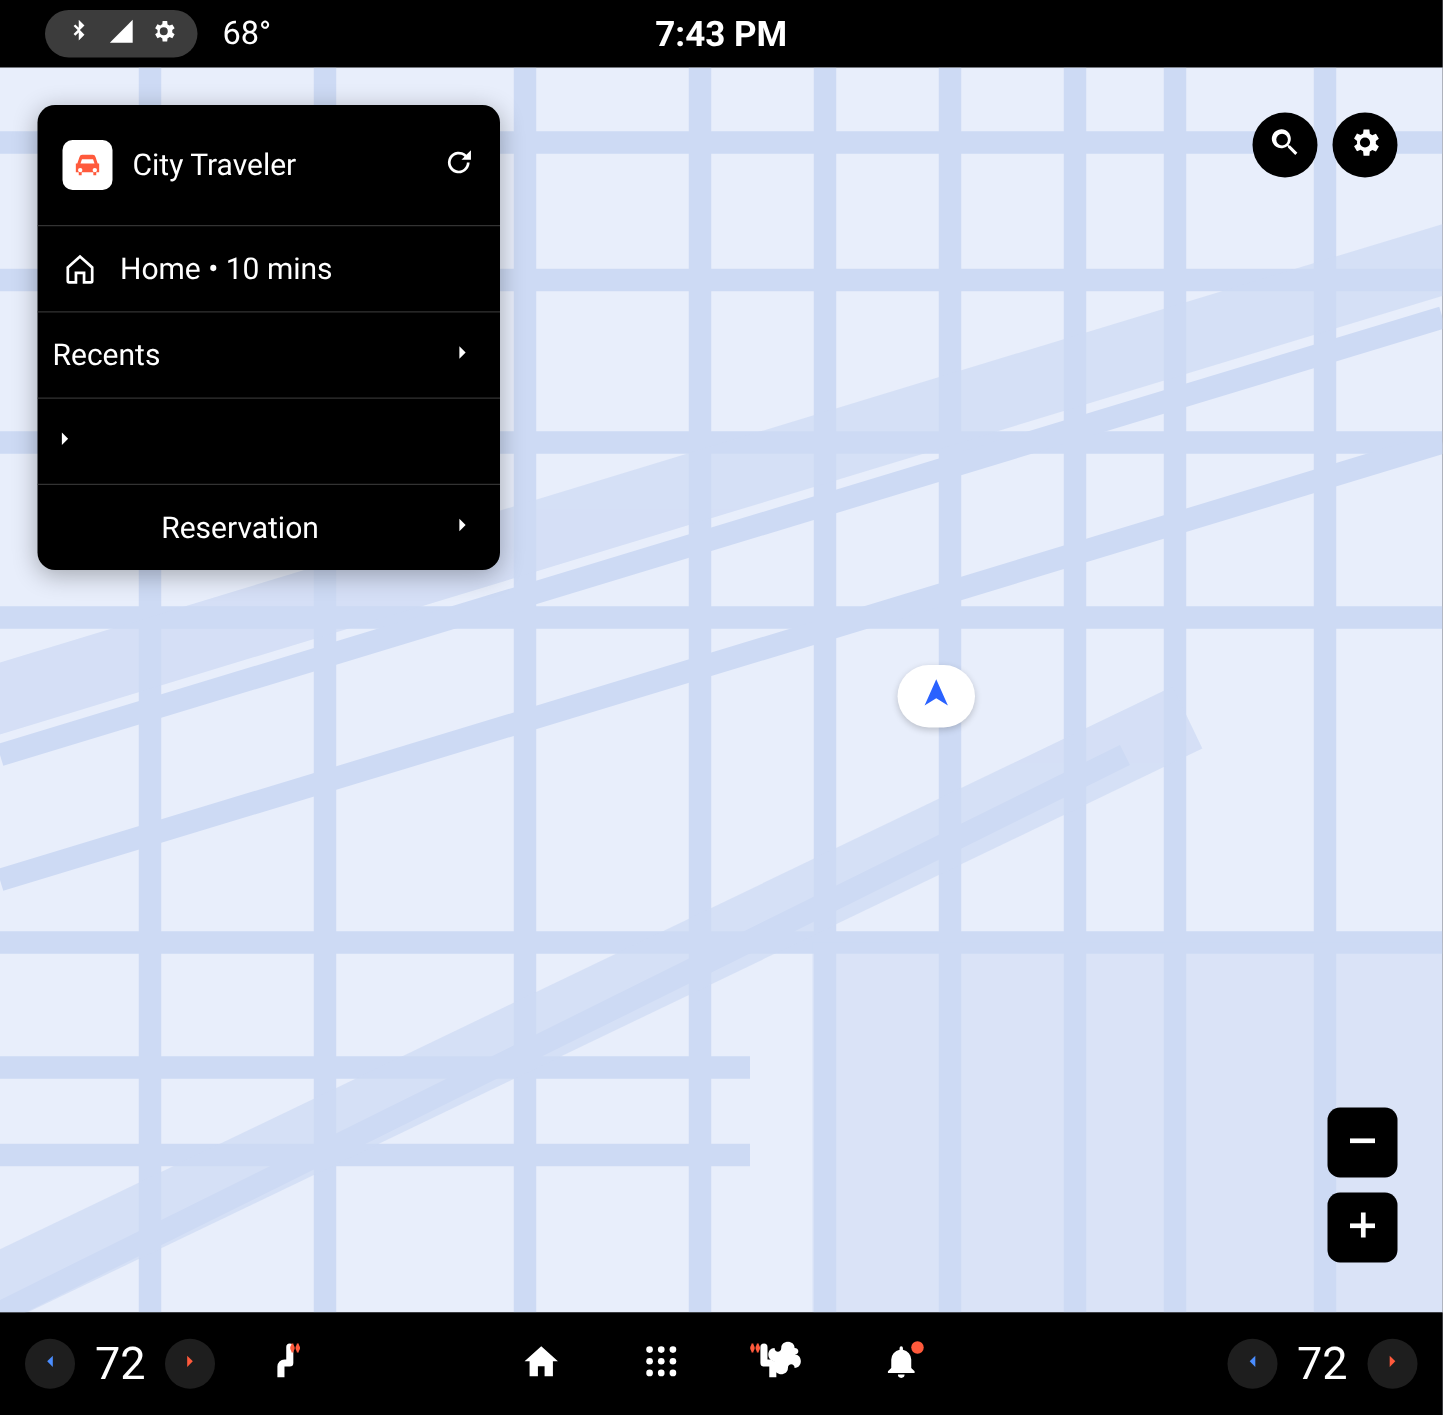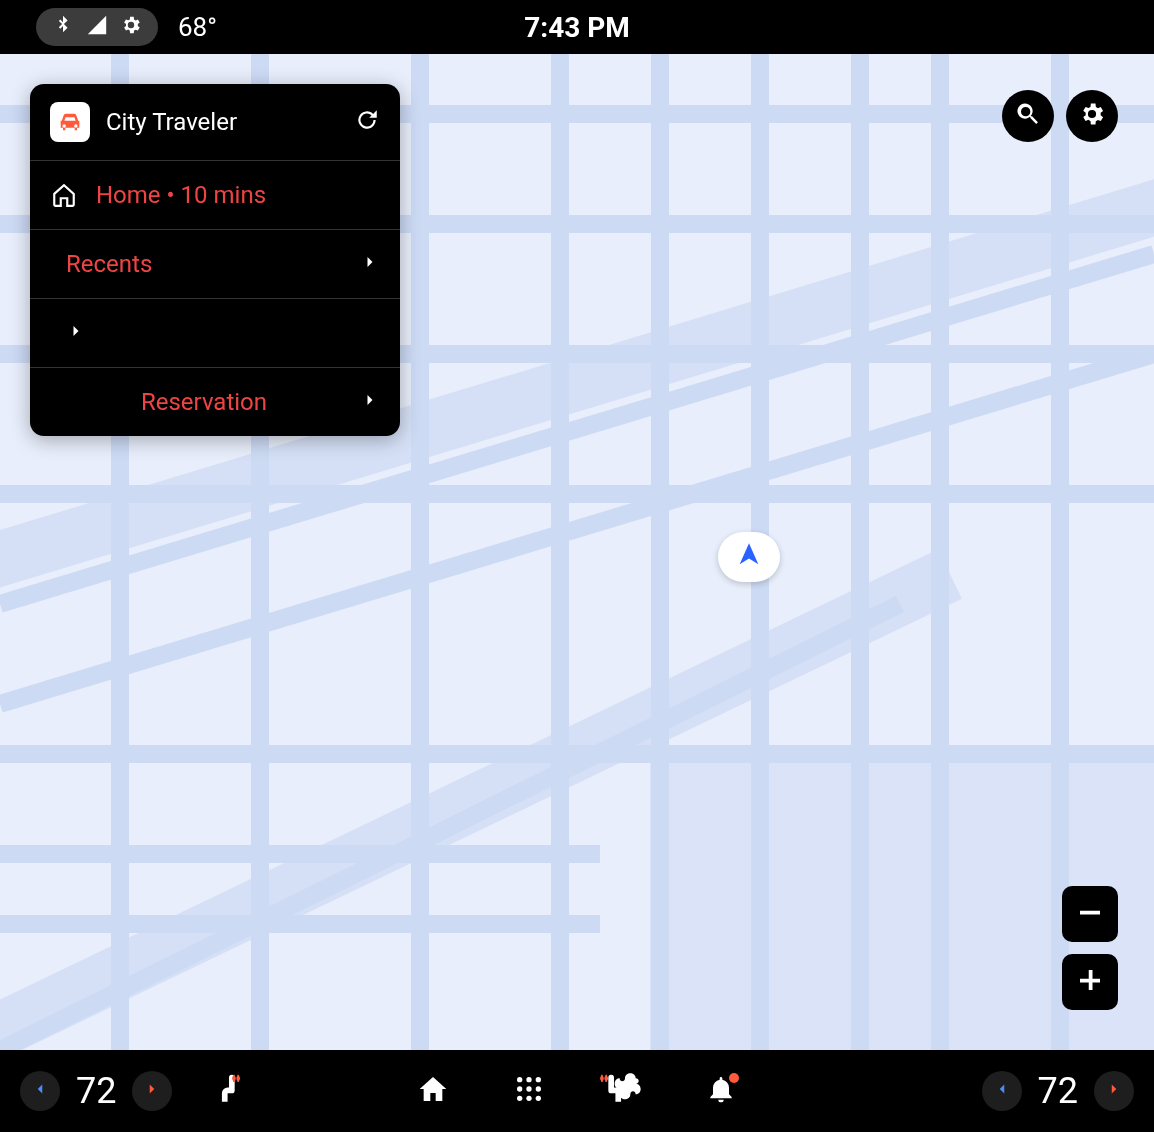--- a/index.html
+++ b/index.html
@@ -11,32 +11,32 @@
   .status-pill svg { width: 22px; height: 22px; fill: #fff; }
   .status-temp { margin-left: 20px; font-size: 26px; font-weight: 400; }
   .status-clock { position: absolute; left: 50%; transform: translateX(-50%); font-size: 28px; font-weight: 700; }
 
   
   .map { position: absolute; top: 54px; left: 0; right: 0; bottom: 82px; background: #e8eefb; overflow: hidden; }
   .map svg.roads { position: absolute; top: 0; left: 0; width: 100%; height: 100%; }
 
   
   .panel { position: absolute; top: 30px; left: 30px; width: 370px; background: #000; border-radius: 14px; overflow: hidden; box-shadow: 0 4px 20px rgba(0,0,0,.3); }
-  .panel-header { display: flex; align-items: center; gap: 16px; padding: 18px 20px; border-bottom: 1px solid #333; }
+  .panel-header { display: flex; align-items: center; gap: 16px; padding: 28px 20px; border-bottom: 1px solid #333; }
   .panel-header .app-ico { width: 40px; height: 40px; background: #fff; border-radius: 8px; display: flex; align-items: center; justify-content: center; }
   .panel-header .app-ico svg { width: 28px; height: 28px; fill: #ff5a3c; }
   .panel-header .app-title { color: #fff; font-size: 24px; flex: 1; }
   .panel-header .refresh svg { width: 26px; height: 26px; fill: #fff; }
-  .panel-row { display: flex; align-items: center; gap: 18px; padding: 20px 20px; border-bottom: 1px solid #333; color: #ef4444; font-size: 24px; cursor: pointer; }
+  .panel-row { display: flex; align-items: center; gap: 18px; padding: 20px 20px; border-bottom: 1px solid #333; color: #ffffff; font-size: 24px; cursor: pointer; }
   .panel-row:last-child { border-bottom: none; text-align: center; }
   .panel-row .row-ico { width: 28px; display:flex; justify-content:center; }
   .panel-row .row-ico svg { width: 26px; height: 26px; fill: none; stroke: #fff; stroke-width: 2; }
   .panel-row .row-label { flex: 1; }
   .panel-row .chev svg { width: 20px; height: 20px; fill: #fff; }
-  .panel .menu-only { padding-left: 36px; }
+  .panel .menu-only { padding-left: 12px; }
 
   
   .float-btn { position: absolute; width: 52px; height: 52px; background: #000; border-radius: 50%; display: flex; align-items: center; justify-content: center; cursor: pointer; }
   .float-btn svg { width: 28px; height: 28px; fill: #fff; }
   .float-search { top: 36px; right: 100px; }
   .float-settings { top: 36px; right: 36px; }
 
   
   .loc-marker { position: absolute; left: 718px; top: 478px; width: 62px; height: 50px; background: #fff; border-radius: 50%/50%; border-radius: 30px; display: flex; align-items: center; justify-content: center; box-shadow: 0 2px 6px rgba(0,0,0,.2); }
   .loc-marker svg { width: 28px; height: 28px; fill: #2a62ff; }

